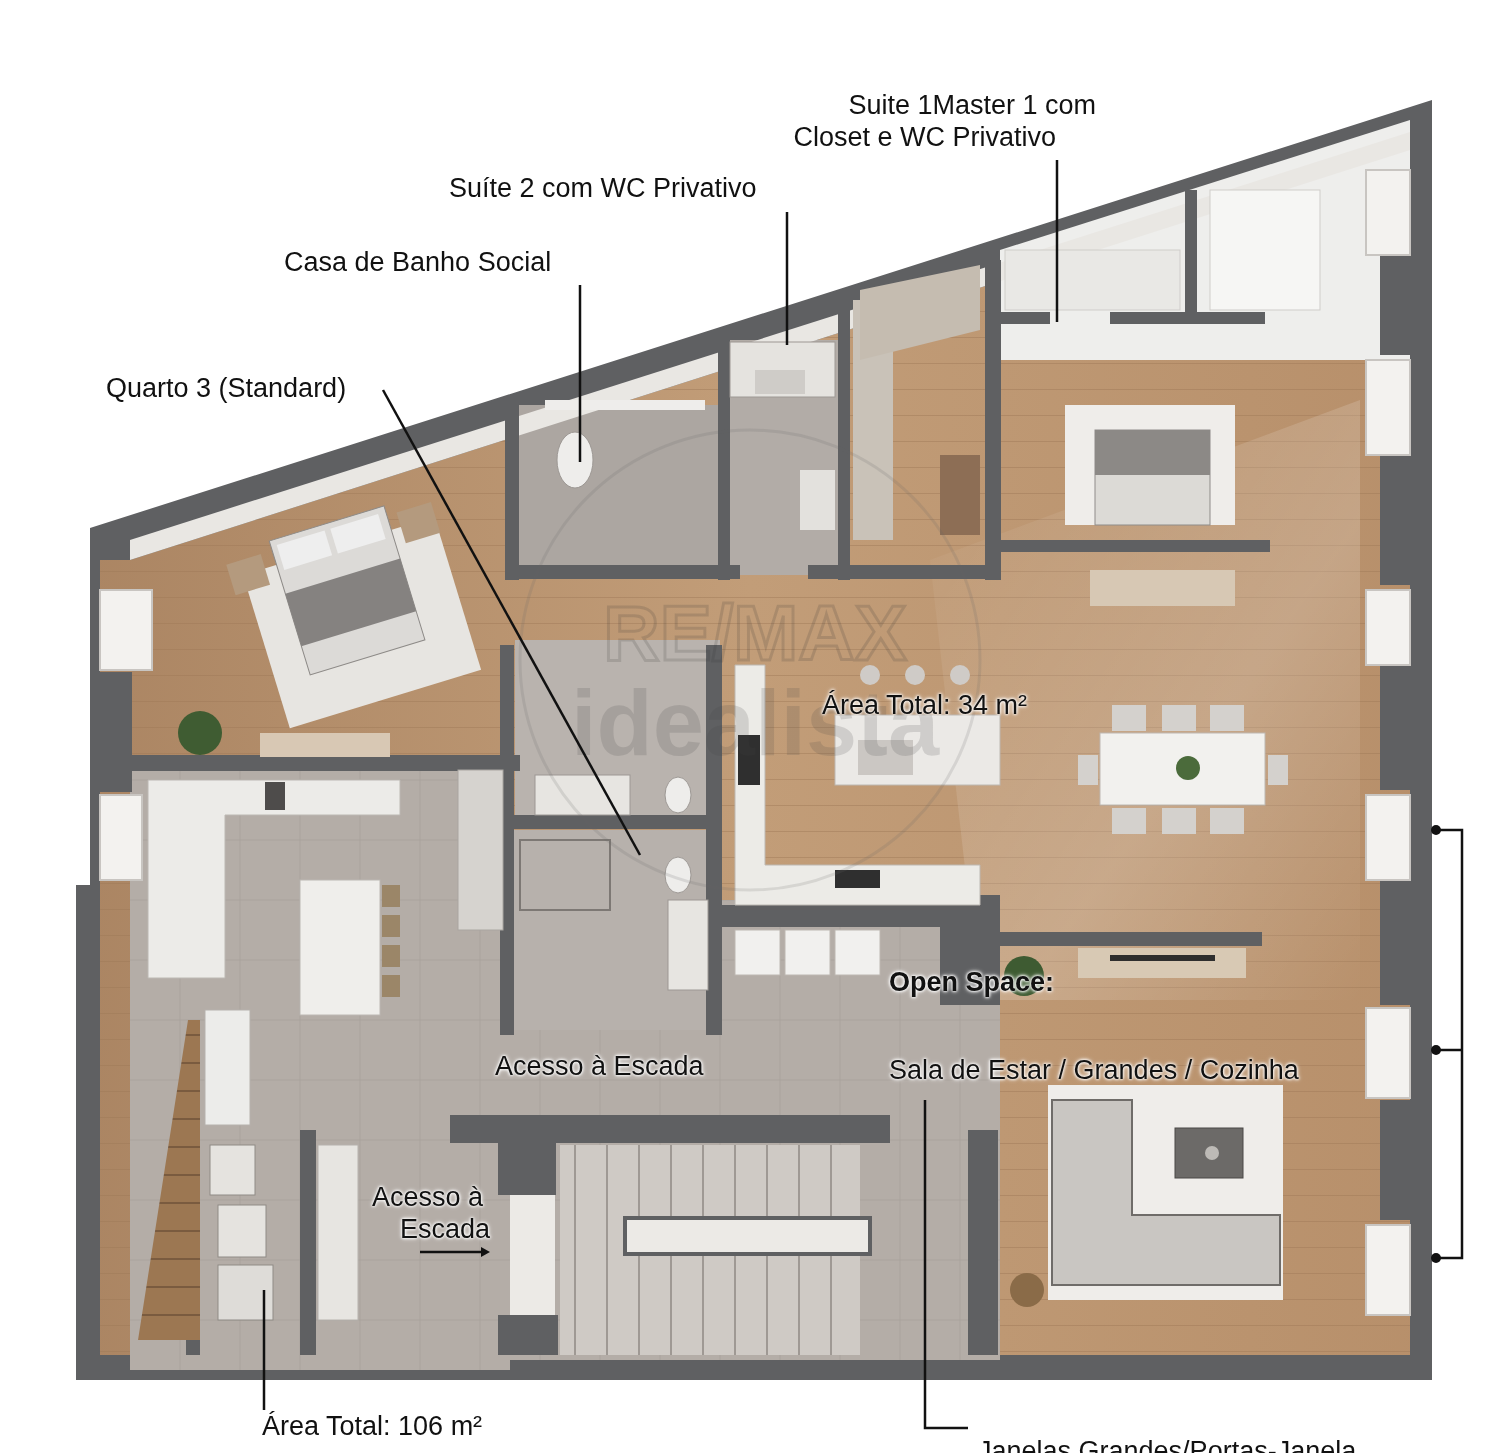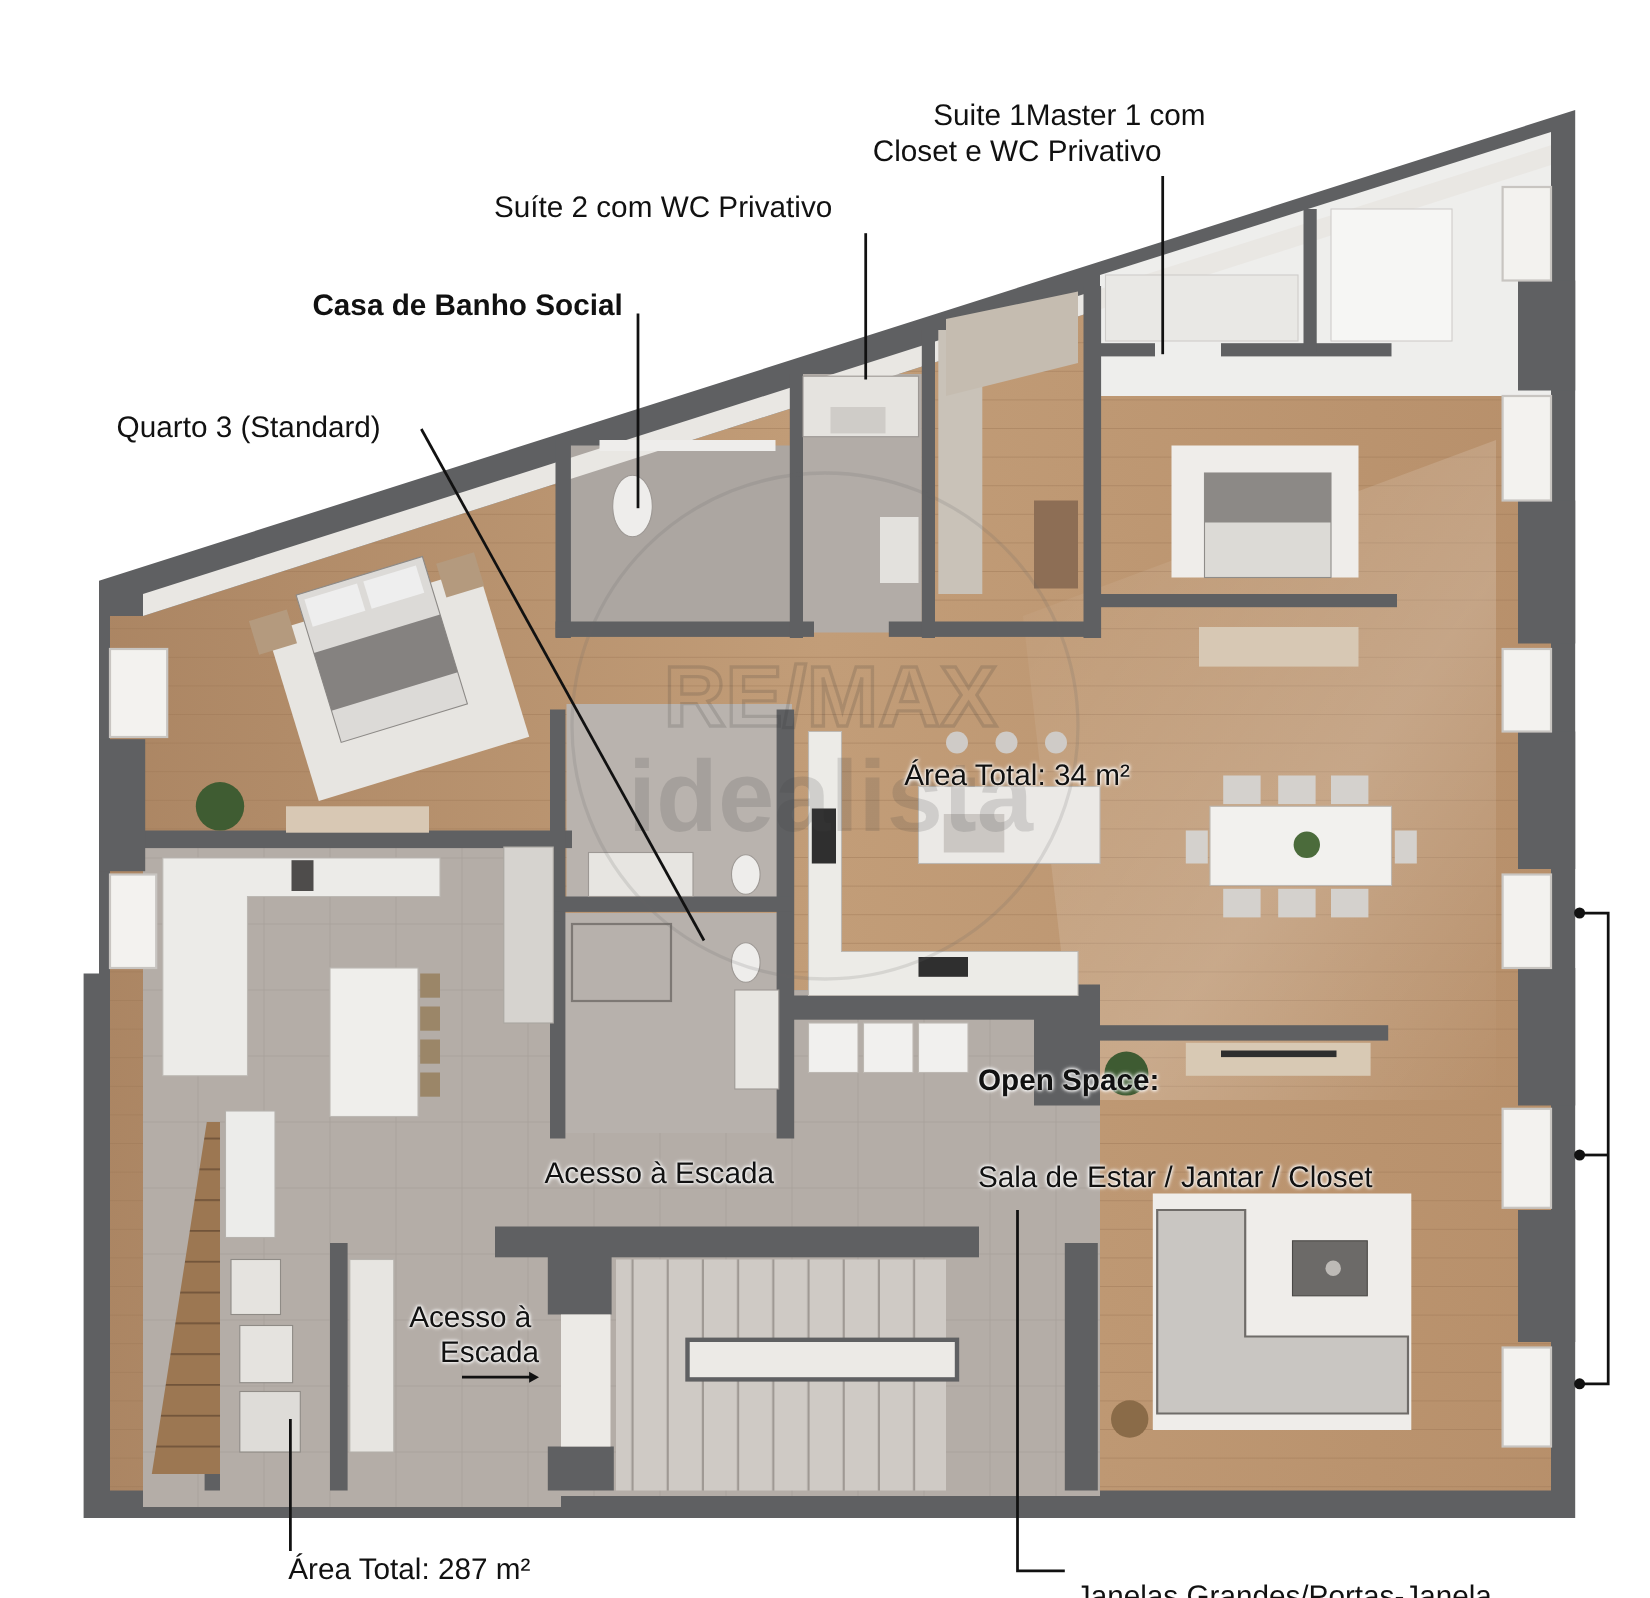--- a/index.html
+++ b/index.html
@@ -241,26 +241,26 @@
     <circle cx="1436" cy="830" r="5" fill="#111" stroke="none"></circle>
     <circle cx="1436" cy="1050" r="5" fill="#111" stroke="none"></circle>
     <circle cx="1436" cy="1258" r="5" fill="#111" stroke="none"></circle>
   </g>
 </svg>
 
 <div class="label right" style="left:810px; top:89px; width:286px;">Suite 1Master 1 com</div>
 <div class="label right" style="left:760px; top:121px; width:296px;">Closet e WC Privativo</div>
 
 <div class="label" style="left:449px; top:172px;text-align:center;">Suíte 2 com WC Privativo</div>
-<div class="label" style="left:284px; top:261px;font-weight:bold;">Casa de Banho Social</div>
+<div class="label" style="left:284px; top:246px;">Casa de Banho Social</div>
 <div class="label" style="left:106px; top:372px;">Quarto 3 (Standard)</div>
 
 <div class="label halo" style="left:822px; top:689px;">Área Total: 34 m²</div>
 
 <div class="label halo bold" style="left:889px; top:966px;">Open Space:</div>
-<div class="label halo" style="left:889px; top:1054px;">Sala de Estar / Jantar / Closet</div>
+<div class="label halo" style="left:889px; top:1054px;">Sala de Estar / Grandes / Cozinha</div>
 
 <div class="label halo" style="left:495px; top:1050px;">Acesso à Escada</div>
 <div class="label halo" style="left:372px; top:1181px;">Acesso à</div>
 <div class="label halo" style="left:372px; top:1213px;padding-left:28px;">Escada</div>
 
-<div class="label" style="left:262px; top:1410px;">Área Total: 287 m²</div>
+<div class="label" style="left:262px; top:1410px;">Área Total: 106 m²</div>
 <div class="label" style="left:978px; top:1411px;margin-top:24px;">Janelas Grandes/Portas-Janela</div>
 
 </body></html>

